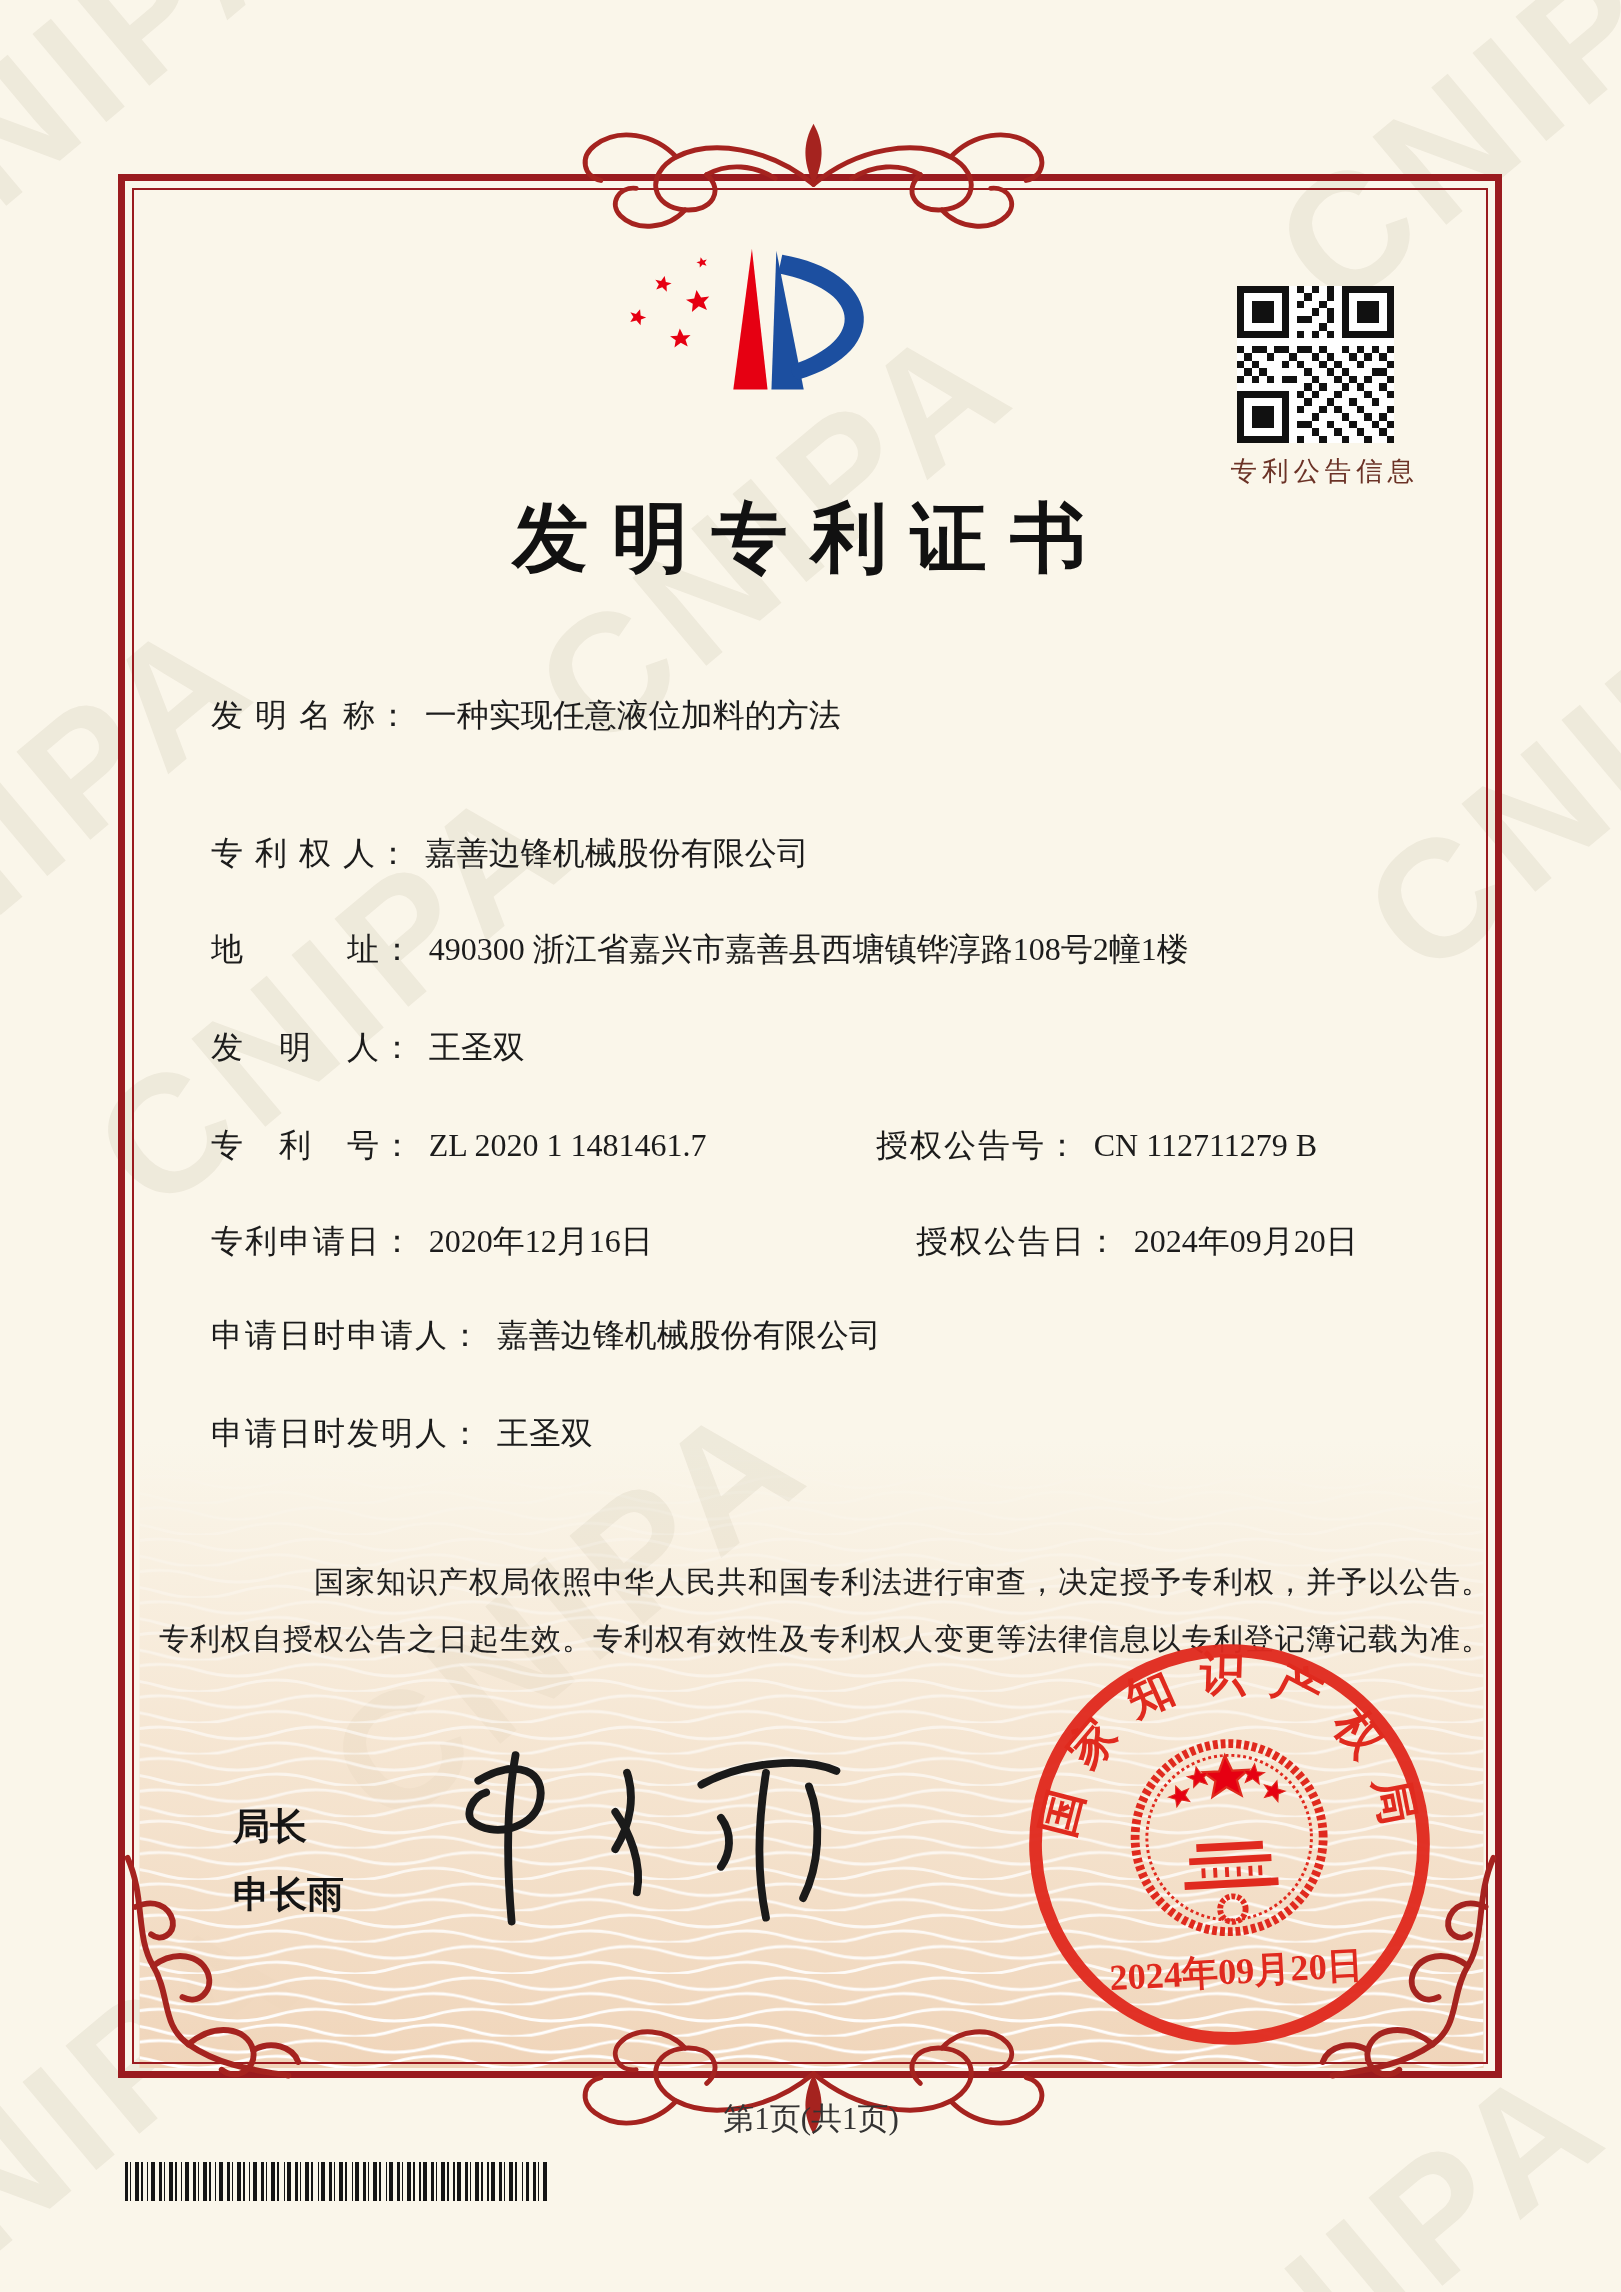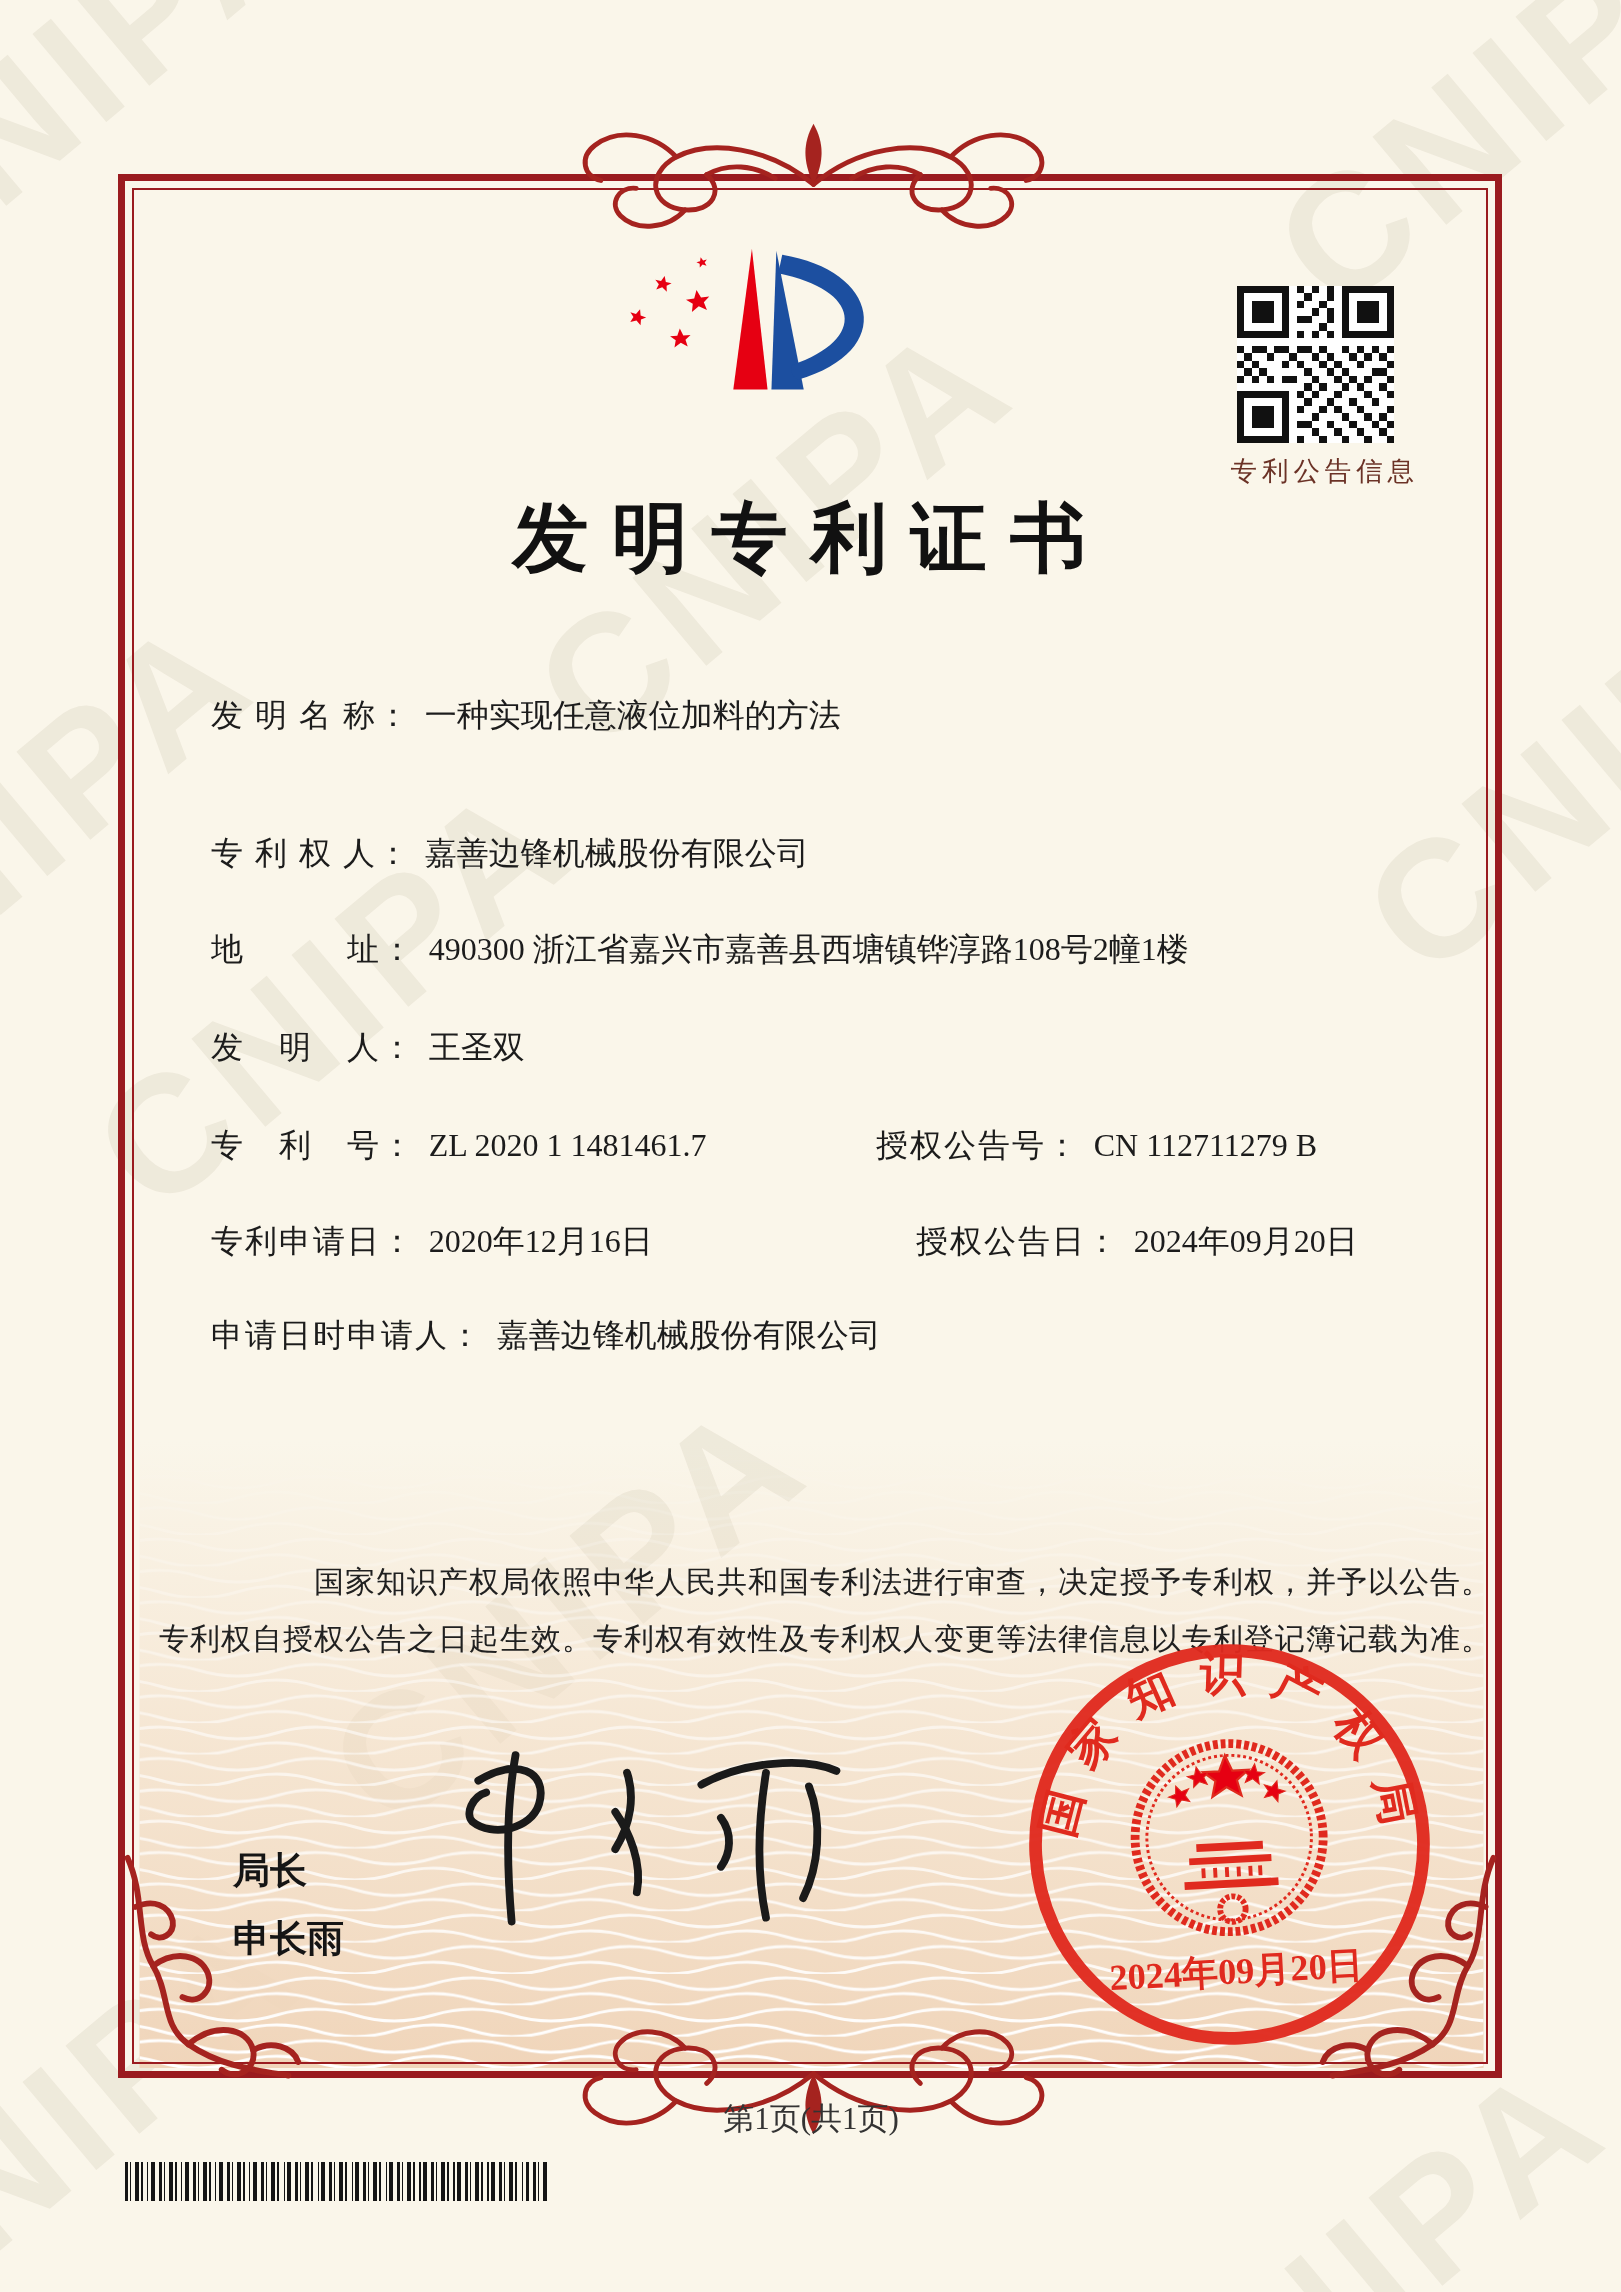--- a/index.html
+++ b/index.html
@@ -20,21 +20,21 @@
   .qrcap{position:absolute;left:1213px;top:453px;width:206px;text-align:right;
          font-size:26.5px;letter-spacing:4.9px;color:#6b3226;}
   .title{position:absolute;left:118px;top:488px;width:1386px;text-align:center;
          font-size:76px;font-weight:700;letter-spacing:23.5px;color:#111;}
   .row{position:absolute;font-size:32px;white-space:nowrap;margin-top:18px;}
   .row .lb{letter-spacing:2px;}
   .row .vl{margin-left:13.7px;}
   .stmt{position:absolute;left:135px;width:1357px;text-align:right;font-size:30px;
         color:#202020;letter-spacing:1px;}
   .dirt{position:absolute;left:233px;font-size:37px;font-weight:600;
-        font-family:"Liberation Sans","DejaVu Sans",sans-serif;color:#151515;margin-top:44px;}
+        font-family:"Liberation Sans","DejaVu Sans",sans-serif;color:#151515;}
   .sig{position:absolute;left:421px;top:1720px;}
   .seal{position:absolute;left:1014px;top:1629px;transform:rotate(-3deg);}
   .pageno{position:absolute;left:118px;top:2098px;width:1386px;text-align:center;font-size:31px;color:#333;}
   .barcode{position:absolute;left:125px;top:2162px;width:423px;height:39px;
     background:repeating-linear-gradient(90deg,#141414 0 2.9px,transparent 2.9px 4.9px,
       #141414 4.9px 5.9px,transparent 5.9px 9.8px,#141414 9.8px 13.7px,transparent 13.7px 15.7px,
       #141414 15.7px 17.6px,transparent 17.6px 22.5px,#141414 22.5px 23.5px,transparent 23.5px 26.5px,
       #141414 26.5px 30px,transparent 30px 34px);}
 </style>
 </head>
@@ -198,20 +198,23 @@
     </div>
     <div class="row" style="left:211px;top:1202px">
       <span class="lb">专利申请日：</span><span class="vl">2020年12月16日</span>
     </div>
     <div class="row" style="left:916px;top:1202px">
       <span class="lb">授权公告日：</span><span class="vl">2024年09月20日</span>
     </div>
     <div class="row" style="left:211px;top:1296px">
       <span class="lb">申请日时申请人：</span><span class="vl">嘉善边锋机械股份有限公司</span>
     </div>
+    <div class="row" style="left:211px;top:1394px">
+      <span class="lb">申请日时发明人：</span><span class="vl">王圣双</span>
+    </div>
 
     <div class="stmt" style="top:1562px">国家知识产权局依照中华人民共和国专利法进行审查，决定授予专利权，并予以公告。</div>
     <div class="stmt" style="top:1619px">专利权自授权公告之日起生效。专利权有效性及专利权人变更等法律信息以专利登记簿记载为准。</div>
 
     <div class="dirt" style="top:1802px">局长</div>
     <div class="dirt" style="top:1870px">申长雨</div>
 
     <svg class="sig" width="461" height="225" viewBox="0 0 470 230" fill="none" stroke="#1a1a1a" stroke-width="8" stroke-linecap="round" stroke-linejoin="round">
       <path d="M96 36 C88 80 86 138 92 206"></path>
       <path d="M58 62 C96 38 130 52 120 86 C112 112 72 120 52 104 C44 96 52 78 66 74"></path>

